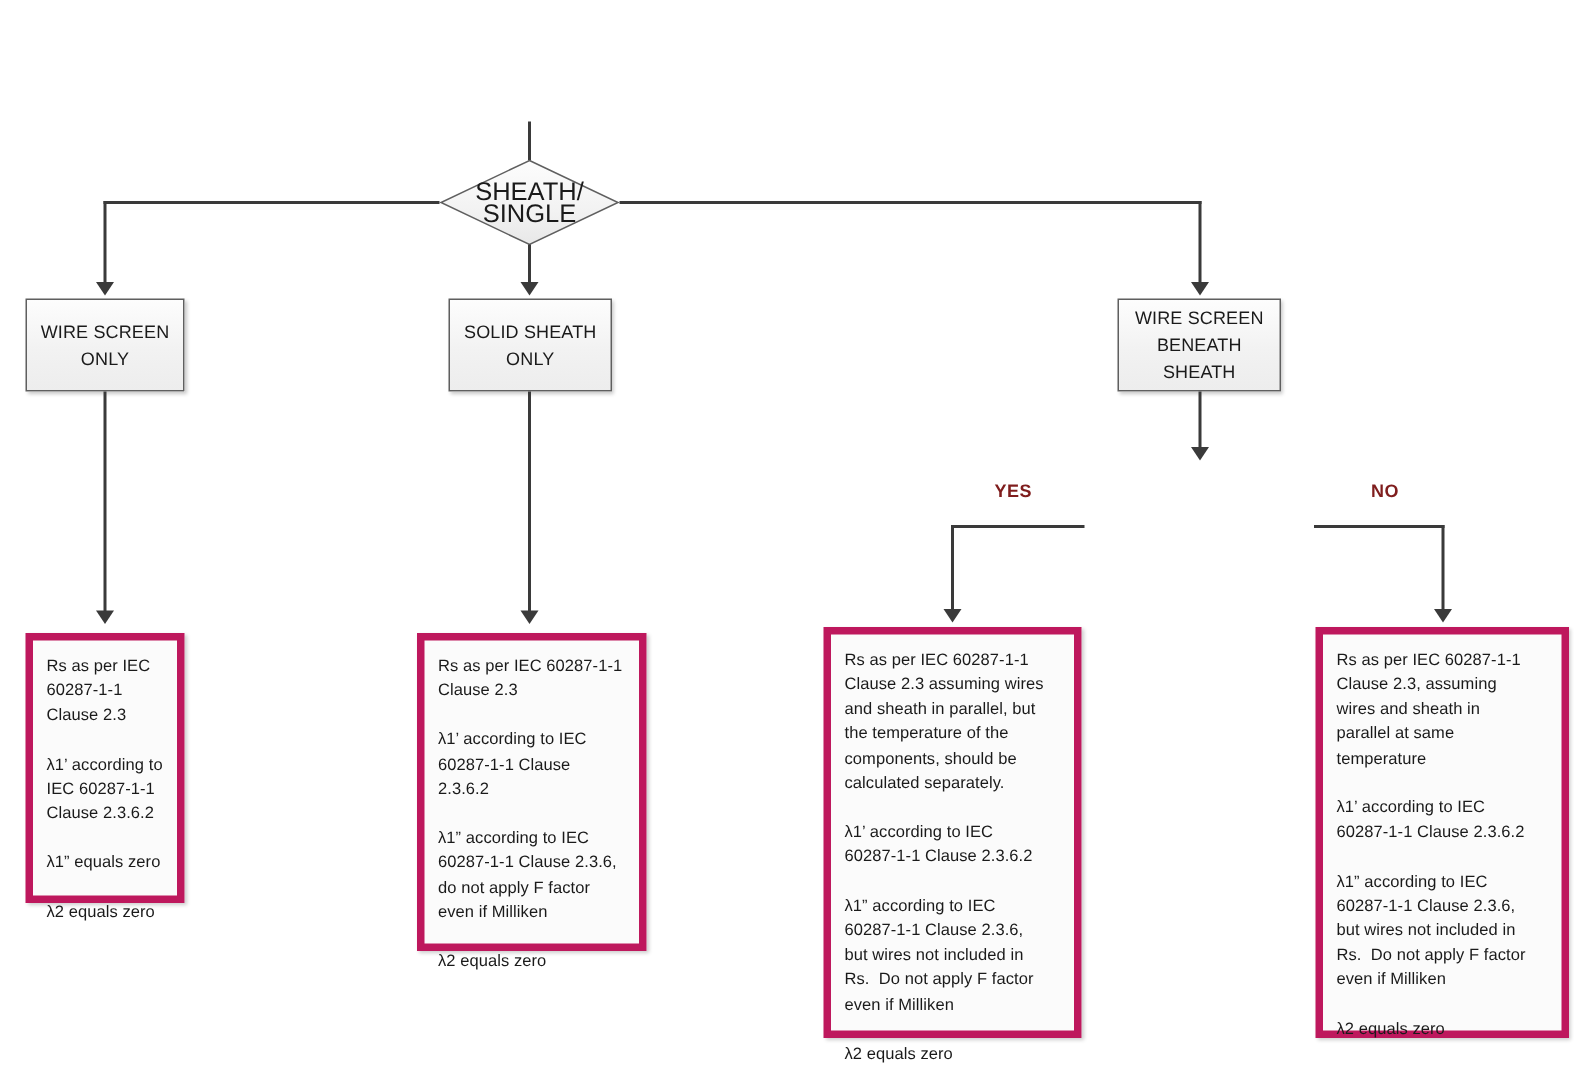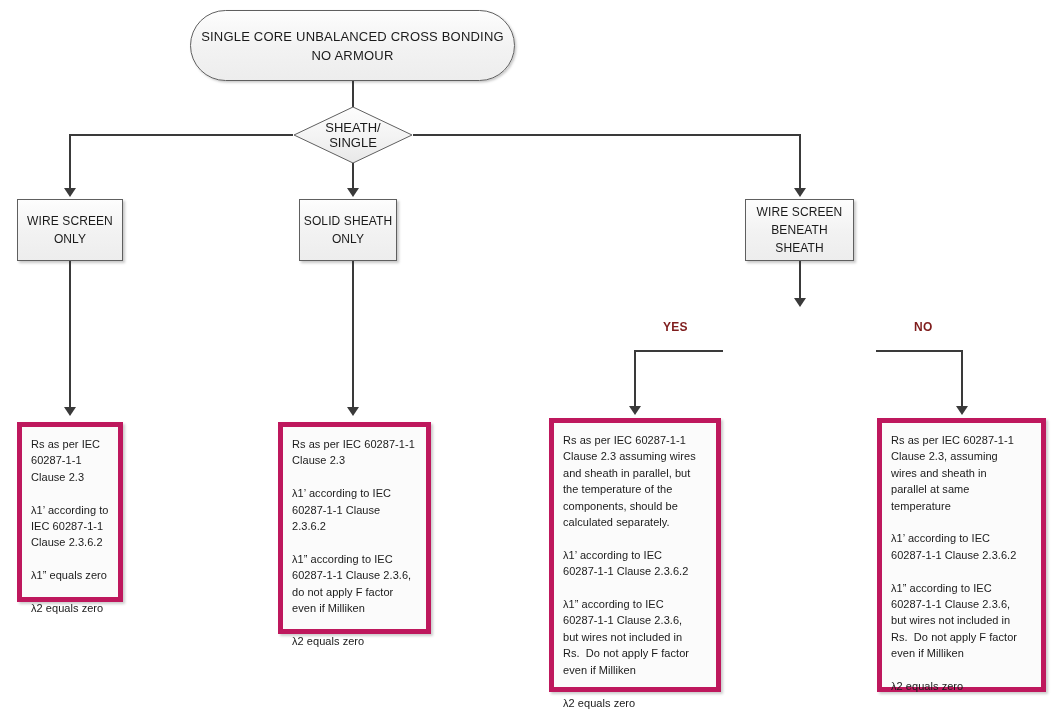--- a/index.html
+++ b/index.html
@@ -73,21 +73,21 @@
     position: absolute;
     inset: 0;
   }
   .diamond-label {
     position: absolute;
     inset: 0;
     display: flex;
     flex-direction: column;
     align-items: center;
     justify-content: center;
-    font-size: 13px;
+    font-size: 17px;
     line-height: 15px;
     text-align: right;
     pointer-events: none;
   }
 
   
   .edge {
     position: absolute;
     background: #3a3a3a;
   }
@@ -109,23 +109,20 @@
     font-weight: bold;
     color: #7f1d1d;
     letter-spacing: 0.3px;
   }
 </style>
 </head>
 <body>
 
 <div id="canvas">
 
-  <div class="node terminator" style="left:190px; top:10px; width:325px; height:71px;">SINGLE CORE
-UNBALANCED CROSS BONDING
-NO ARMOUR</div>
 
   <div class="edge v" style="left:352px; top:81px; height:26px;"></div>
 
   <div class="diamond-wrap" style="left:292px; top:106px; width:122px; height:58px;">
     <svg class="diamond-shape" viewBox="0 0 122 58" preserveAspectRatio="none">
       <defs>
         <linearGradient id="dg" x1="0" y1="0" x2="0" y2="1">
           <stop offset="0%" stop-color="#fdfdfd"></stop>
           <stop offset="60%" stop-color="#f2f2f2"></stop>
           <stop offset="100%" stop-color="#e8e8e8"></stop>
@@ -147,21 +144,21 @@
 
   <div class="edge v" style="left:352px; top:163px; height:27px;"></div>
   <div class="arrowhead" style="left:347px; top:188px;"></div>
 
   <div class="edge v" style="left:799px; top:134px; height:56px;"></div>
   <div class="arrowhead" style="left:794px; top:188px;"></div>
 
   <div class="node process" style="left:17px; top:199px; width:106px; height:62px; white-space:pre-line;">WIRE SCREEN
 ONLY</div>
 
-  <div class="node process" style="left:299px; top:199px; width:98px; height:62px; white-space:pre-line;">SOLID SHEATH
+  <div class="node process" style="left:299px; top:199px; width:109px; height:62px; white-space:pre-line;">SOLID SHEATH
 ONLY</div>
 
   <div class="node process" style="left:745px; top:199px; width:109px; height:62px; white-space:pre-line;">WIRE SCREEN
 BENEATH
 SHEATH</div>
 
   <div class="edge v" style="left:69px; top:261px; height:148px;"></div>
   <div class="arrowhead" style="left:64px; top:407px;"></div>
 
   <div class="edge v" style="left:352px; top:261px; height:148px;"></div>

